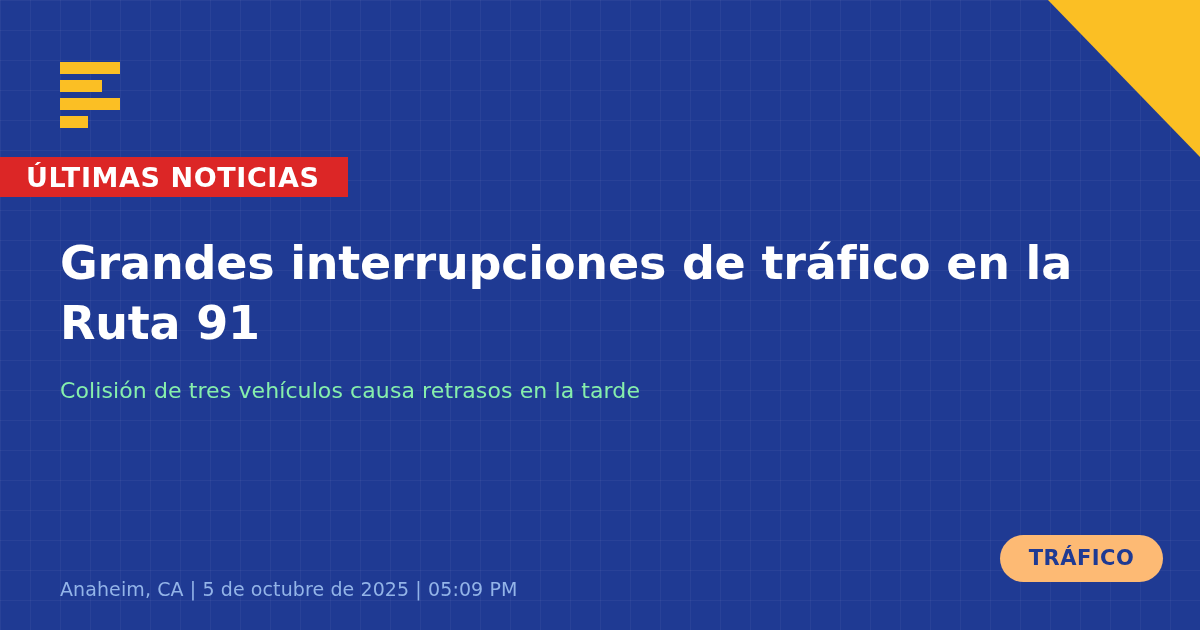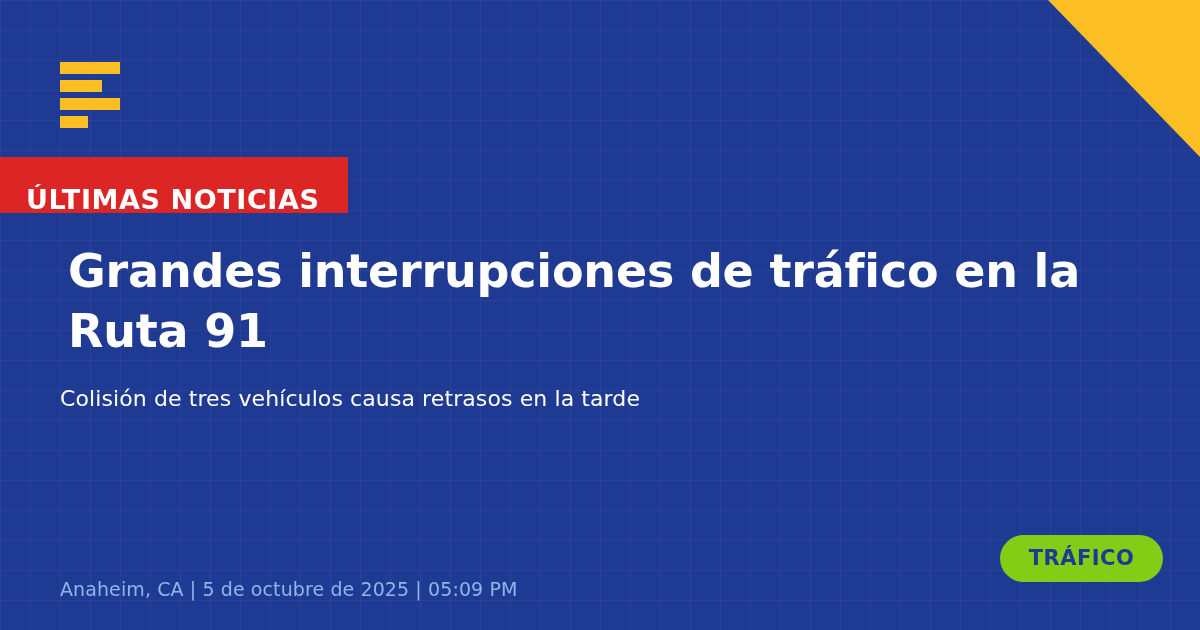--- a/index.html
+++ b/index.html
@@ -62,24 +62,24 @@
   .logo-bar.b1 { width: 60px; }
   .logo-bar.b2 { width: 42px; }
   .logo-bar.b3 { width: 60px; }
   .logo-bar.b4 { width: 28px; }
 
   
   .breaking-banner {
     position: absolute;
     left: 0;
     top: 157px;
-    height: 56px;
+    height: 40px;
     background: #dc2626;
     display: flex;
-    align-items: flex-end;
+    align-items: center;
     padding: 0 28px 0 26px;
     z-index: 3;
   }
   .breaking-banner-label {
     color: #ffffff;
     font-size: 27px;
     font-weight: 700;
     letter-spacing: 0.6px;
     line-height: 1;
     white-space: nowrap;
@@ -92,24 +92,24 @@
     top: 234px;
     width: 1120px;
     z-index: 3;
   }
   .headline {
     color: #ffffff;
     font-size: 46px;
     font-weight: 700;
     line-height: 1.30;
     letter-spacing: -0.2px;
-    margin: 8px;
+    margin: 0;
   }
   .subheadline {
-    color: #ffffff;
+    color: #86efac;
     font-size: 22px;
     font-weight: 400;
     line-height: 1.35;
     margin: 22px 0 0 0;
     letter-spacing: 0.1px;
   }
 
   
   .meta-line {
     position: absolute;
@@ -125,21 +125,21 @@
 
   
   .category-pill {
     position: absolute;
     right: 37px;
     bottom: 48px;
     height: 47px;
     min-width: 163px;
     padding: 0 26px;
     border-radius: 24px;
-    background: #84cc16;
+    background: #fdba74;
     display: flex;
     align-items: center;
     justify-content: center;
     z-index: 3;
   }
   .category-pill-label {
     color: #1f3a93;
     font-size: 21px;
     font-weight: 700;
     letter-spacing: 0.5px;

